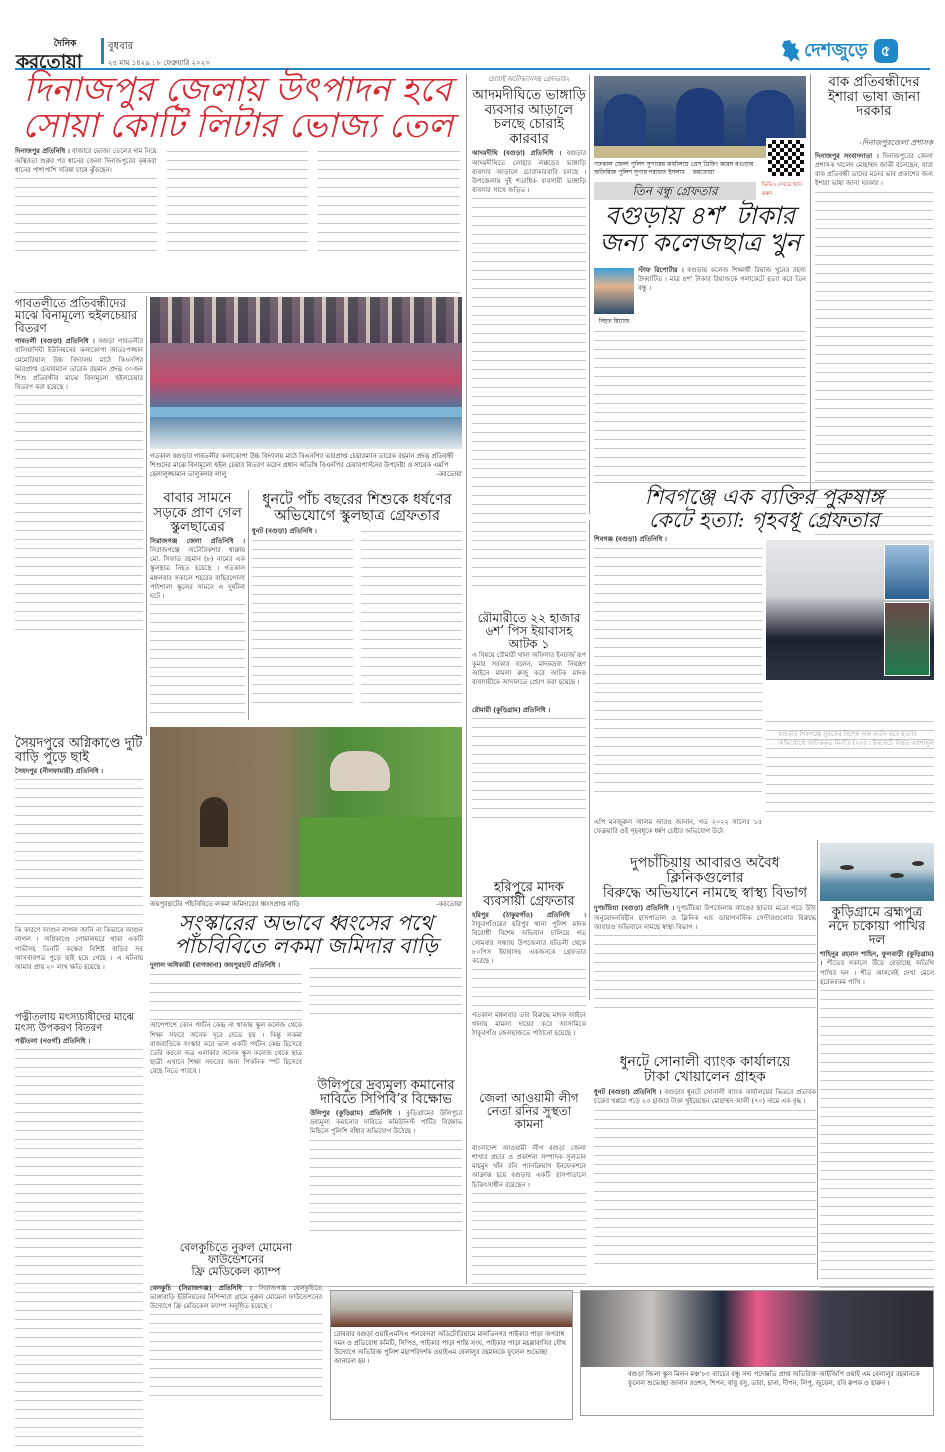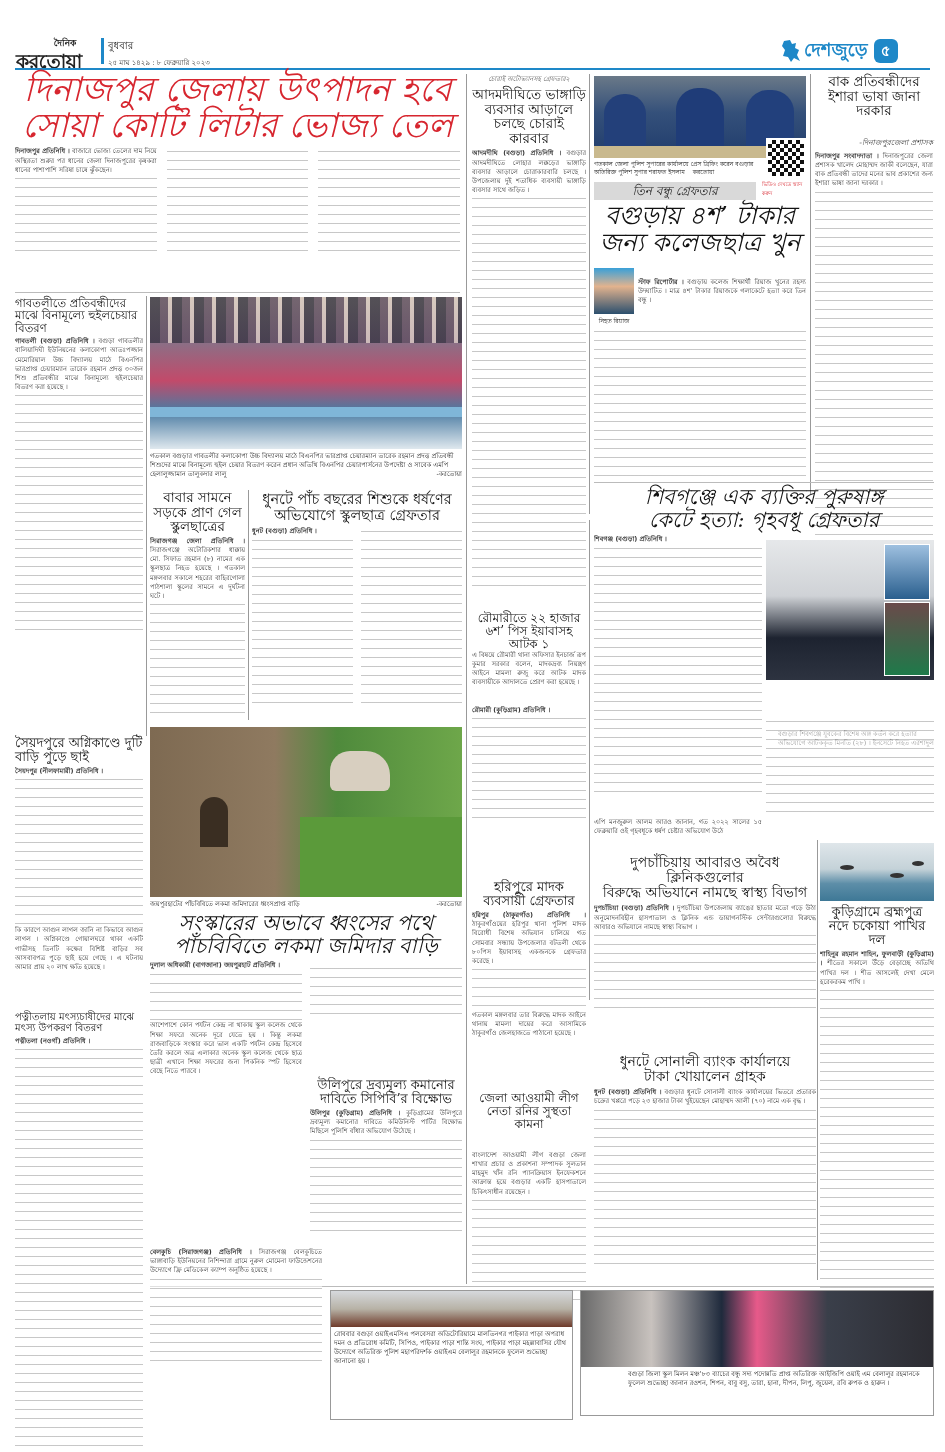--- a/index.html
+++ b/index.html
@@ -78,21 +78,21 @@
 </div>
 
 <div class="abs banner" style="left:594px;top:182px;width:162px;">তিন বন্ধু গ্রেফতার</div>
 <div class="abs" style="left:594px;top:202px;width:212px;">
   <div class="head-blk" style="font-size:25px;font-style:italic;">
     <div>বগুড়ায় ৪শ’ টাকার</div>
     <div>জন্য কলেজছাত্র খুন</div>
   </div>
   <div class="abs" style="left:0;top:66px;width:40px;height:46px;background:linear-gradient(180deg,#3aa0d8 0%,#e2b38e 40%,#2b4f6e 100%);"></div>
   <div class="abs caption" style="left:0;top:114px;width:40px;font-size:6px;text-align:center;">নিহত রিয়াজ</div>
-  <div class="abs body-text" style="left:44px;top:64px;width:168px;height:60px;margin-top:12px;">
+  <div class="abs body-text" style="left:44px;top:64px;width:168px;height:60px;">
     <b>স্টাফ রিপোর্টার ।</b>
     <span>বগুড়ায় কলেজ শিক্ষার্থী রিয়াজ খুনের রহস্য উদ্ঘাটিত । মাত্র ৪শ’ টাকার রিয়াজকে গলাকেটে হত্যা করে তিন বন্ধু ।</span>
   </div>
   <div class="abs body-text" style="left:0;top:126px;width:212px;height:148px;">
     <div class="filler" style="height:148px;"></div>
   </div>
 </div>
 
 <div class="abs vline" style="left:810px;top:74px;height:420px;"></div>
 <div class="abs" style="left:815px;top:74px;width:118px;">
@@ -255,40 +255,44 @@
   <div class="head-blk" style="font-size:13px;">উলিপুরে দ্রব্যমূল্য কমানোর দাবিতে সিপিবি’র বিক্ষোভ</div>
   <div class="body-text" style="margin-top:3px;height:130px;">
     <b>উলিপুর (কুড়িগ্রাম) প্রতিনিধি ।</b>
     <span>কুড়িগ্রামের উলিপুরে দ্রব্যমূল্য কমানোর দাবিতে কমিউনিস্ট পার্টির বিক্ষোভ মিছিলে পুলিশি বাঁধার অভিযোগ উঠেছে ।</span>
     <div class="filler" style="height:100px;"></div>
   </div>
 </div>
 
 <div class="abs" style="left:472px;top:1092px;width:114px;">
   <div class="head-blk" style="font-size:12px;">জেলা আওয়ামী লীগ নেতা রনির সুস্থতা কামনা</div>
-  <div class="body-text" style="margin-top:20px;height:150px;">
+  <div class="body-text" style="margin-top:13px;height:150px;">
     <span>বাংলাদেশ আওয়ামী লীগ বগুড়া জেলা শাখার প্রচার ও প্রকাশনা সম্পাদক সুলতান মাহমুদ খাঁন রনি প্যানক্রিয়াস ইনফেকশনে আক্রান্ত হয়ে বগুড়ার একটি হাসপাতালে চিকিৎসাধীন রয়েছেন ।</span>
     <div class="filler" style="height:110px;"></div>
   </div>
 </div>
 
 <div class="abs" style="left:594px;top:1054px;width:222px;">
   <div class="head-blk" style="font-size:14px;">
     <div>ধুনটে সোনালী ব্যাংক কার্যালয়ে</div>
     <div>টাকা খোয়ালেন গ্রাহক</div>
   </div>
   <div class="body-text" style="margin-top:4px;height:190px;">
     <b>ধুনট (বগুড়া) প্রতিনিধি ।</b>
     <span>বগুড়ার ধুনটে সোনালী ব্যাংক কার্যালয়ের ভিতরে প্রতারক চক্রের খপ্পরে পড়ে ২৩ হাজার টাকা খুইয়েছেন মোহাম্মদ আলী (৭০) নামে এক বৃদ্ধ ।</span>
     <div class="filler" style="height:160px;"></div>
   </div>
 </div>
 
 <div class="abs hline" style="left:150px;top:1286px;width:784px;"></div>
 <div class="abs" style="left:150px;top:1242px;width:172px;">
+  <div class="head-blk" style="font-size:11px;">
+    <div>বেলকুচিতে নুরুল মোমেনা ফাউন্ডেশনের</div>
+    <div>ফ্রি মেডিকেল ক্যাম্প</div>
+  </div>
   <div class="body-text" style="margin-top:6px;height:120px;">
     <b>বেলকুচি (সিরাজগঞ্জ) প্রতিনিধি ।</b>
     <span>সিরাজগঞ্জ বেলকুচিতে ভাঙ্গাবাড়ি ইউনিয়নের নিশিন্দারা গ্রামে নুরুল মোমেনা ফাউন্ডেশনের উদ্যোগে ফ্রি মেডিকেল ক্যাম্প অনুষ্ঠিত হয়েছে ।</span>
     <div class="filler" style="height:90px;"></div>
   </div>
 </div>
 
 <div class="abs" style="left:330px;top:1290px;width:243px;height:130px;border:1px solid #999;">
   <div class="photo" style="height:36px;background:linear-gradient(180deg,#d6d9dd 0%,#b7b2a6 50%,#6e3a2a 100%);"></div>
   <div class="caption" style="padding:3px;height:92px;">রোববার বগুড়া ওয়াইএমসিএ পলবেসরা অডিটোরিয়ামে মালতিনগর পাইকার পাড়া অপরাধ দমন ও প্রতিরোধ কমিটি, সিপিও, পাইকার পাড়া শান্তি সংঘ, পাইকার পাড়া মহল্লাবাসির যৌথ উদ্যোগে অতিরিক্ত পুলিশ মহাপরিদর্শক ওয়াইএম বেলালুর রহমানকে ফুলেল শুভেচ্ছা জানানো হয় ।</div>

